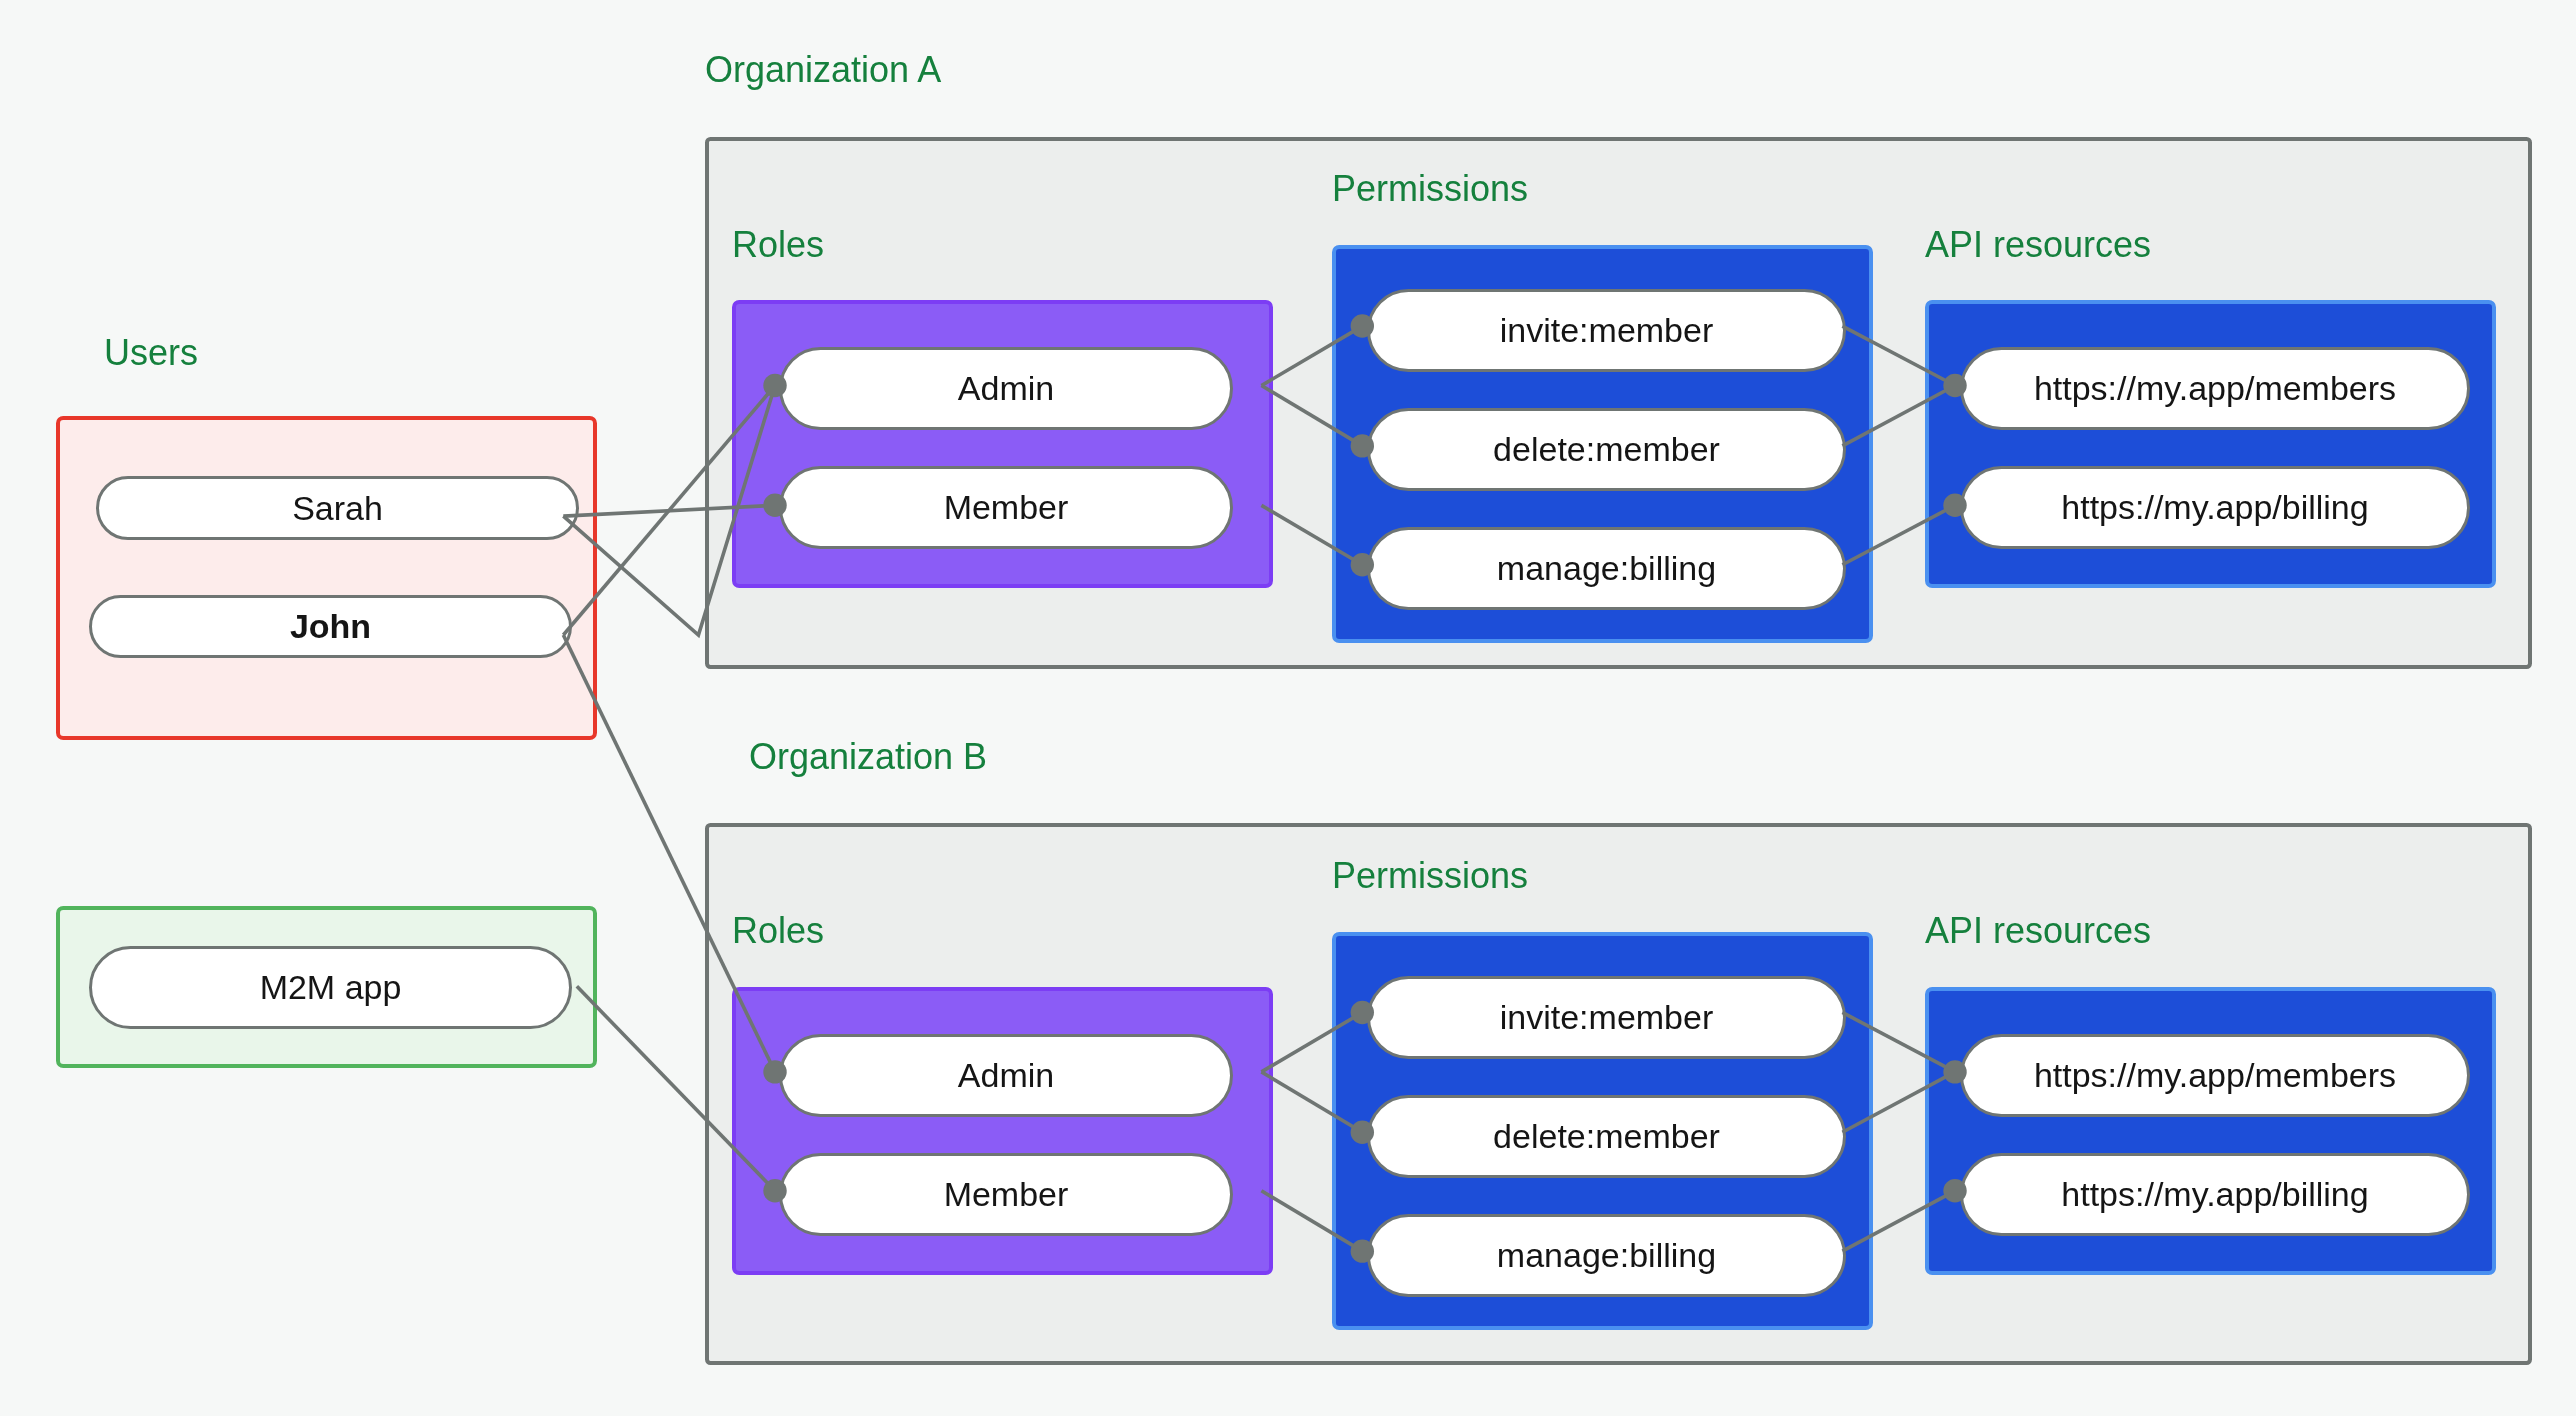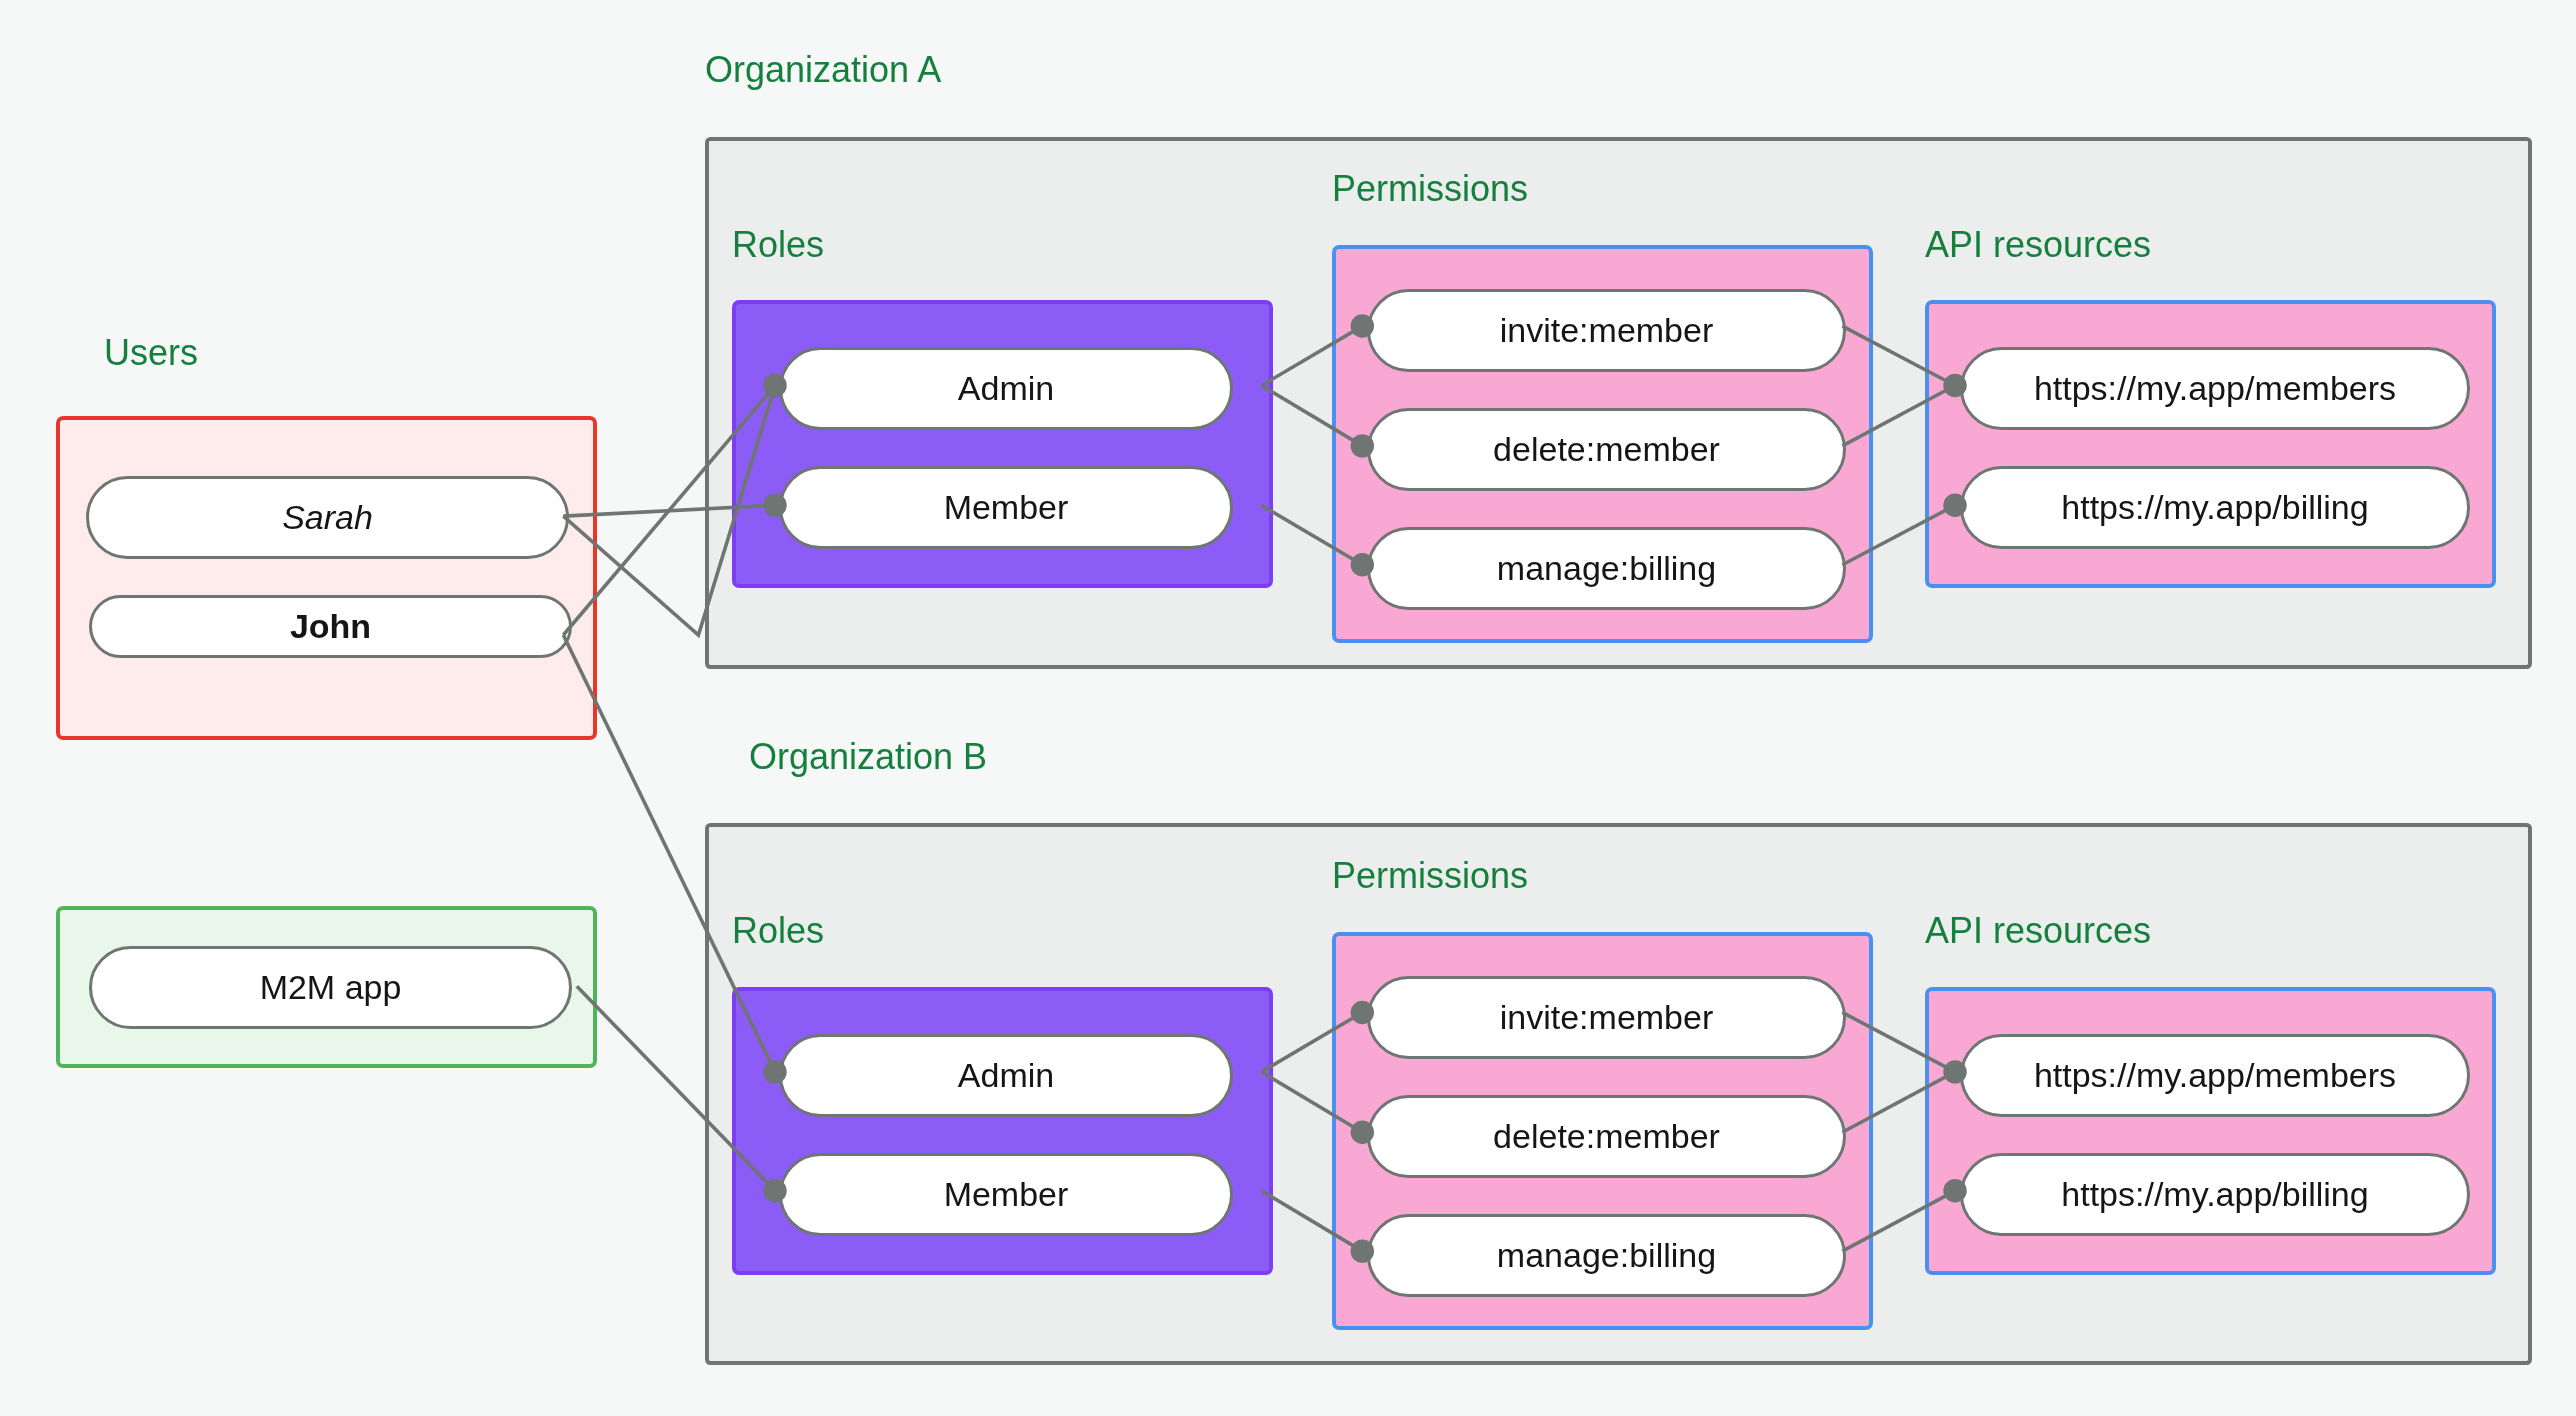--- a/index.html
+++ b/index.html
@@ -56,21 +56,21 @@
   .box.m2m {
     background: #e9f6ea;
     border: 4.5px solid #51b45c;
   }
   .box.roles {
     background: #8b5cf6;
     border: 4.5px solid #7c3df4;
   }
   .box.perms,
   .box.apis {
-    background: #f9a8d4;
+    background: #1d4ed8;
     border: 4.5px solid #4a90f0;
     padding-left: 28px;
   }
 
   
   .pill {
     position: absolute;
     box-sizing: border-box;
     background: #ffffff;
     border: 3.6px solid #6f7573;
@@ -134,21 +134,21 @@
       <circle cx="1512" cy="1257" r="13"></circle>
       <circle cx="1512" cy="1389" r="13"></circle>
       <circle cx="2170" cy="1190" r="13"></circle>
       <circle cx="2170" cy="1322" r="13"></circle>
     </g>
   </svg>
 
   <div class="caption" style="left:56px; top:335px;margin-left:48px;">Users</div>
 
   <div class="box users" style="left:56px; left:56px; top:416px; width:541px; height:324px;">
-    <div class="pill" style="left:26px; top:56px; width:483px; height:83px;font-style:italic;">Sarah</div>
+    <div class="pill" style="left:36px; top:56px; width:483px; height:64px;">Sarah</div>
     <div class="pill" style="left:29px; top:175px; width:483px; height:63px;font-weight:bold;">John</div>
   </div>
 
 
   <div class="box m2m" style="left:56px; top:906px; width:541px; height:162px;">
     <div class="pill" style="left:29px; top:36px; width:483px; height:83px;">M2M app</div>
   </div>
 
   <div class="caption" style="left:705px; top:52px;">Organization A</div>
 

